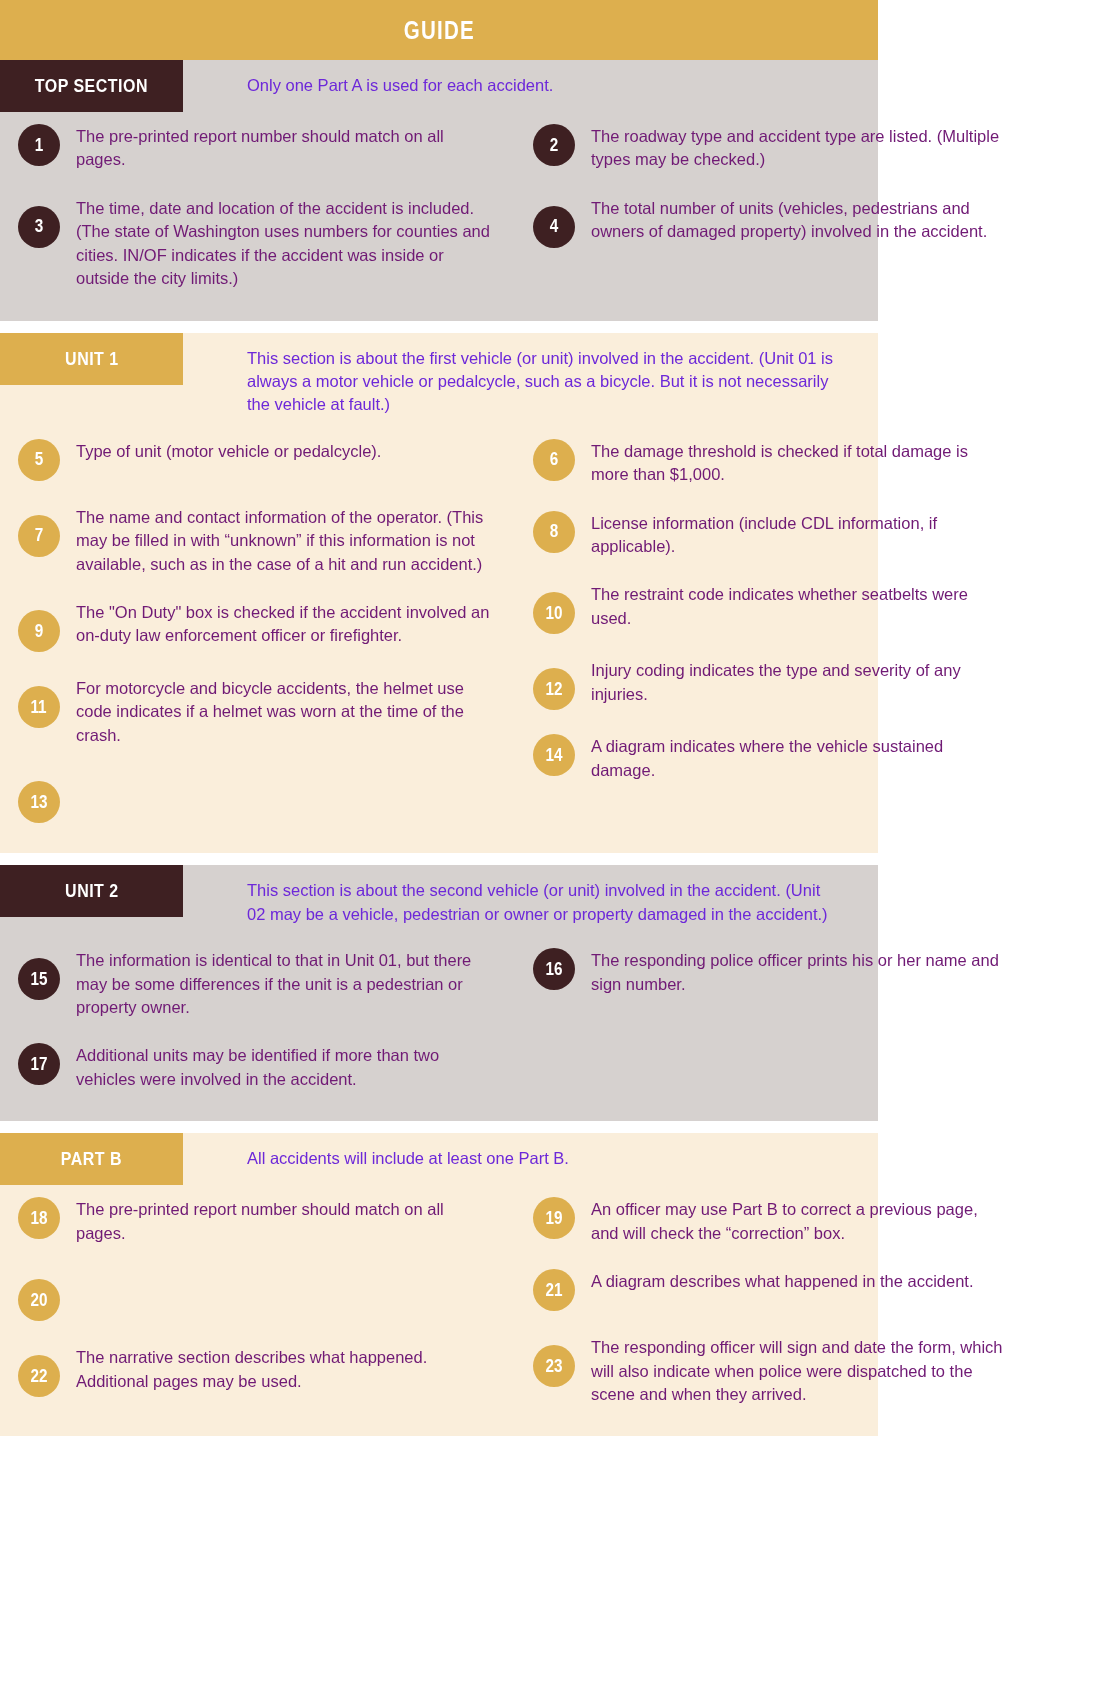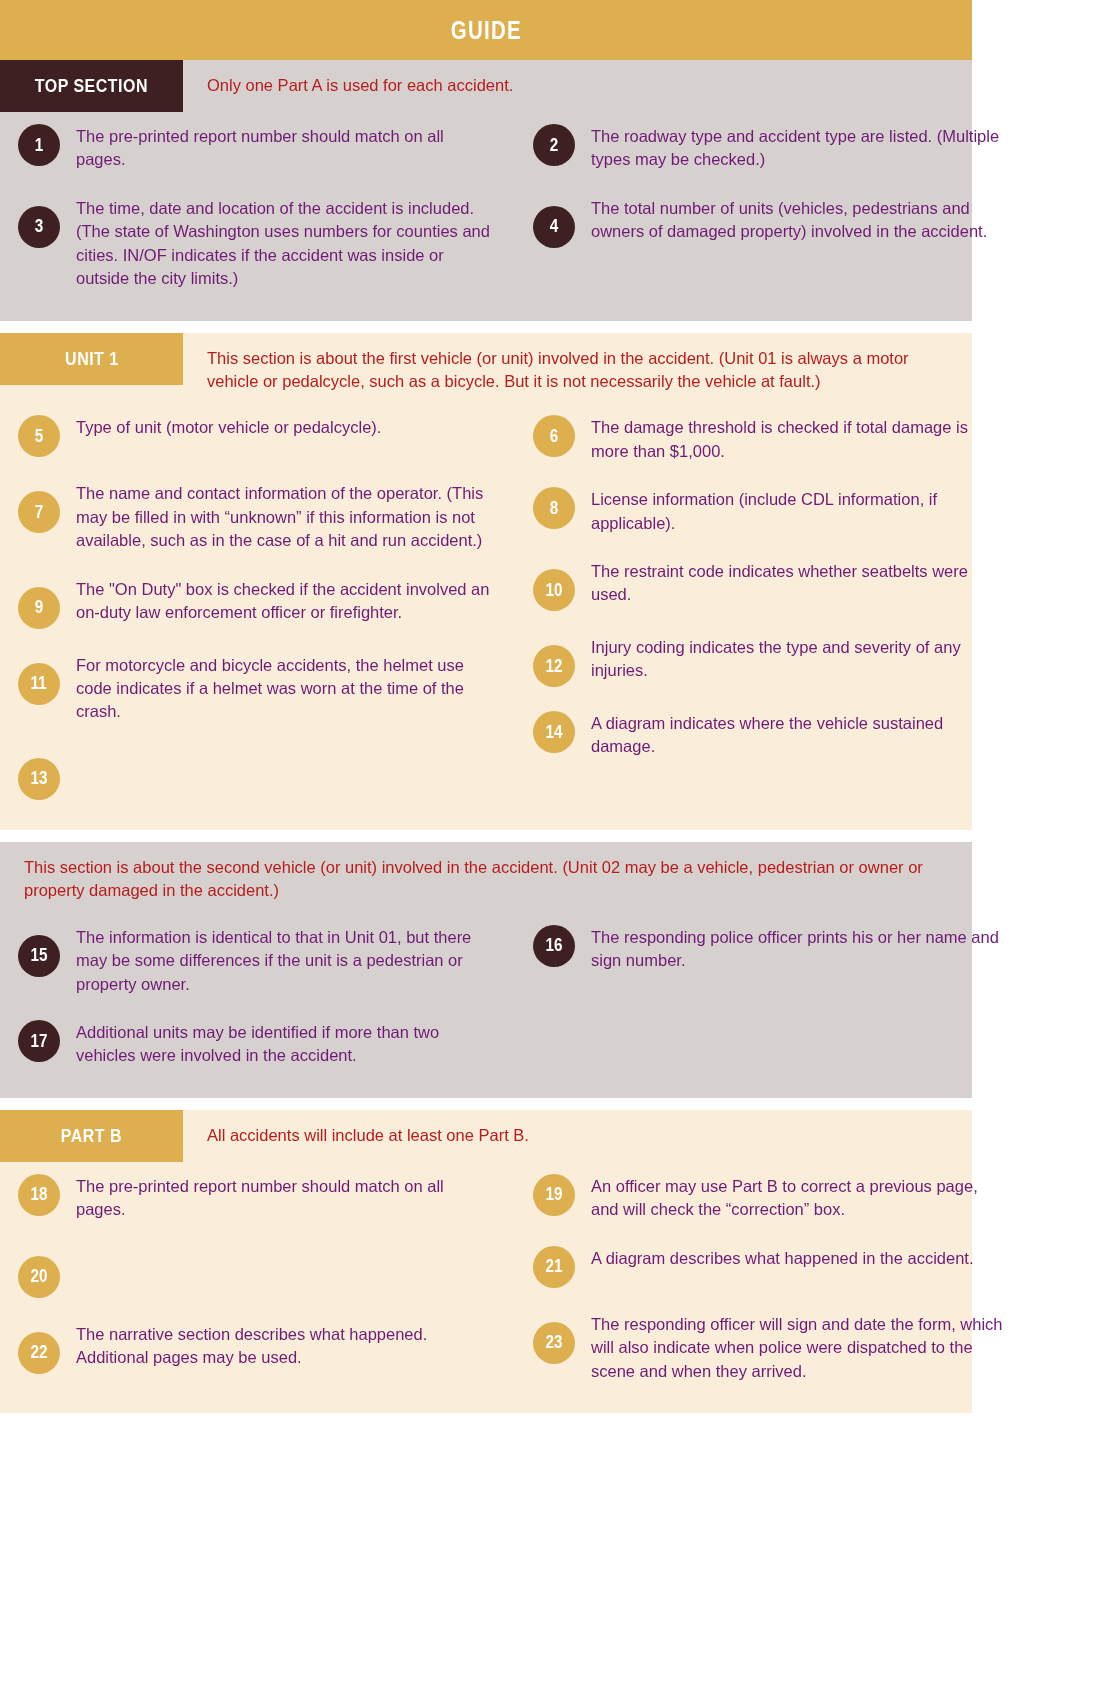--- a/index.html
+++ b/index.html
@@ -1,54 +1,54 @@
 <!DOCTYPE html>
 <html><head>
 <meta charset="utf-8">
 <style>
   html,body{margin:0;padding:0;background:#ffffff;}
   body{
     width:1100px;height:1684px;
     font-family:"Liberation Sans", sans-serif;
     overflow:hidden;
   }
-  .page{width:972px;position:relative;}
+  .page{width:878px;position:relative;}
 
   
   .guide-banner{
     height:60px;background:#DDAF4E;
     display:flex;align-items:center;justify-content:center;
   }
   .guide-banner .title{
     color:#ffffff;font-size:25px;font-weight:bold;
     letter-spacing:1.5px;
     transform:scaleX(.82);
     font-family:"Liberation Sans", sans-serif;
   }
 
   
   .section{position:relative;}
   .section.grey{background:#D6D1CF;}
   .section.cream{background:#FAEEDB;}
   .gap{height:12px;background:#ffffff;}
 
   
-  .sec-head{display:flex;align-items:flex-start;}
+  .sec-head{display:flex;align-items:flex-start;gap:40px;}
   .chip{
     width:183px;min-height:52px;flex:0 0 183px;
     display:flex;align-items:center;justify-content:center;
     color:#ffffff;font-size:19px;font-weight:bold;letter-spacing:.6px;
     box-sizing:border-box;padding:6px 4px;
   }
   .chip span{transform:scaleX(.84);display:inline-block;white-space:nowrap;}
   .chip.dark{background:#3E2022;}
   .chip.gold{background:#DDAF4E;align-items:center;}
   .sec-intro{
     flex:1;padding:14px 40px 10px 24px;
-    font-size:16.5px;line-height:1.42;color:#b91c1c;
+    font-size:16.5px;line-height:1.42;color:#6d28d9;
   }
 
   
   .items{
     display:grid;grid-template-columns:515px 515px;
     padding:0 0 18px 0;
   }
   .col{display:flex;flex-direction:column;}
   .item{
     display:flex;align-items:flex-start;
@@ -192,20 +192,23 @@
                 <span>14</span>
               </div>
               <div class="itext">A diagram indicates where the vehicle sustained damage.</div>
             </div>
           </div>
         </div>
       </div>
       <div class="gap"></div>
       <div class="section grey">
         <div class="sec-head">
+          <div class="chip dark">
+            <span>UNIT 2</span>
+          </div>
           <div class="sec-intro">This section is about the second vehicle (or unit) involved in the accident. (Unit 02 may be a vehicle, pedestrian or owner or property damaged in the accident.)</div>
         </div>
         <div class="items">
           <div class="col">
             <div class="item b-mid">
               <div class="bullet dark">
                 <span>15</span>
               </div>
               <div class="itext">The information is identical to that in Unit 01, but there may be some differences if the unit is a pedestrian or property owner.</div>
             </div>

